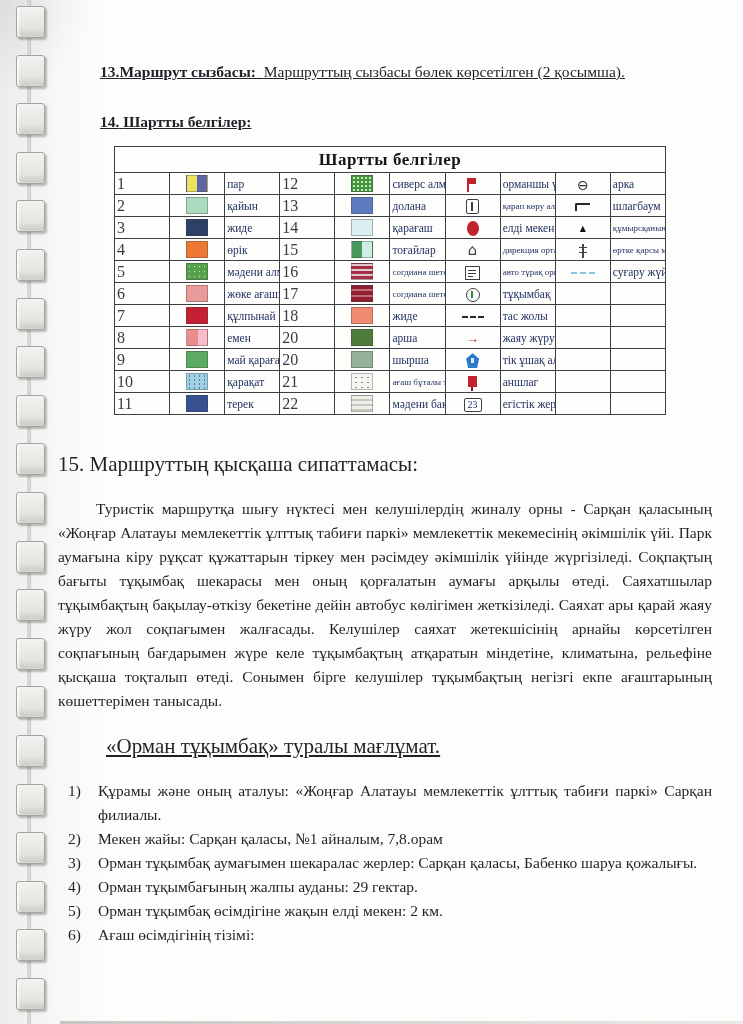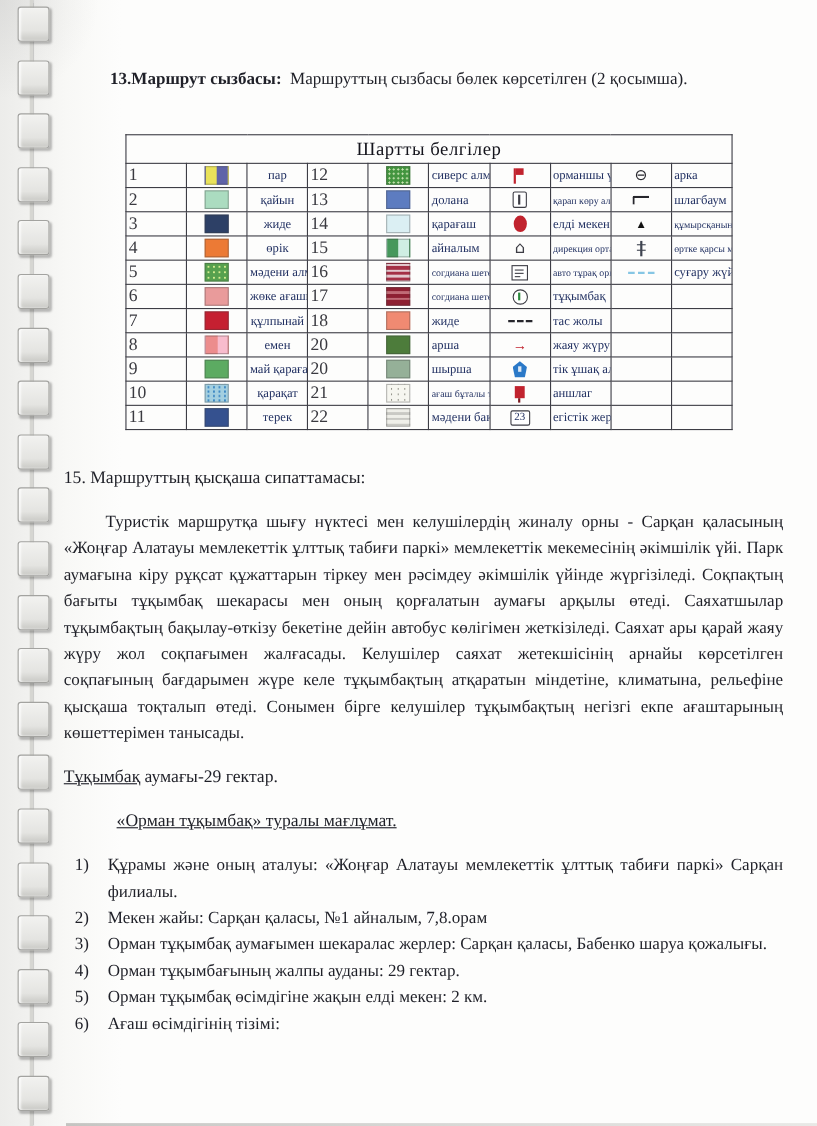--- a/index.html
+++ b/index.html
@@ -22,38 +22,38 @@
   .binding .rail{position:absolute;left:27px;top:0;width:3px;height:1024px;background:#d6d6d2;box-shadow:1px 0 1px rgba(0,0,0,.15);}
   .tooth{
     position:absolute;left:16px;width:27px;height:30px;
     background:linear-gradient(180deg,#f2f2f0 0%,#e4e4e1 70%,#c9c9c5 100%);
     border:1px solid #a3a3a0;border-radius:3px;
     box-shadow:inset 2px 0 2px rgba(255,255,255,.8), 2px 2px 2px rgba(0,0,0,.25);
   }
 
   .content{position:absolute;left:58px;top:60px;width:654px;}
 
-  .item-line{font-size:15.5px;line-height:24px;margin:0 0 0 42px;}
+  .item-line{font-size:15.5px;line-height:24px;margin:0 0 0 42px;text-decoration:underline;}
   .item-line .bold{font-weight:bold;}
   .gap-a{height:26px;}
   .gap-b{height:12px;}
   .gap-c{height:16px;}
 
   
   table.legend{
     border-collapse:collapse;margin-left:56px;width:552px;table-layout:fixed;
     font-family:"Liberation Serif","DejaVu Serif",serif;
   }
   table.legend td,table.legend th{border:1px solid #3d3d45;padding:0 2px;height:21px;overflow:hidden;white-space:nowrap;}
-  table.legend th.title{font-size:17px;font-weight:normal;color:#14141c;height:25px;text-align:center;letter-spacing:.5px;}
+  table.legend th.title{font-size:17px;font-weight:bold;color:#14141c;height:25px;text-align:center;letter-spacing:.5px;}
   td.num{width:23px;font-size:16px;color:#3a3a40;text-align:left;padding-left:4px;font-stretch:condensed;}
   td.swc{width:27px;}
   td.lbl{font-size:11.5px;color:#233263;}
   td.lbl.small{font-size:9px;}
-  td.lbl1{width:108px;text-align:center;} td.lbl2{width:108px;} td.sl1{width:88px;} td.sl2{width:75px;}
+  td.lbl1{width:108px;} td.lbl2{width:108px;} td.sl1{width:88px;} td.sl2{width:75px;}
   td.symc{width:27px;text-align:center;}
   .sw{width:20px;height:15px;margin:0 auto;border:1px solid rgba(60,60,60,.35);}
 
   
   .sym{display:inline-flex;align-items:center;justify-content:center;vertical-align:middle;}
   .forester-house-icon{width:10px;height:14px;border-left:2px solid #c1232e;position:relative;}
   .forester-house-icon::before{content:"";position:absolute;left:0;top:0;width:7px;height:6px;background:#c1232e;}
   .viewing-area-icon{width:11px;height:13px;border:1px solid #3d3d45;border-radius:2px;background:#fff;position:relative;}
   .viewing-area-icon::after{content:"";position:absolute;left:4px;top:2px;width:2px;height:9px;background:#3d3d45;}
   .settlement-icon{width:12px;height:15px;background:#c1232e;border-radius:50%;}
@@ -77,21 +77,21 @@
   .anthill-icon::before{content:"▲";font-family:"DejaVu Sans",sans-serif;font-size:8px;color:#111;line-height:1;}
   .fire-tower-icon{width:8px;height:14px;background:
      linear-gradient(#3f4450,#3f4450) 3px 0/2px 14px no-repeat,
      linear-gradient(#3f4450,#3f4450) 0 3px/8px 1px no-repeat,
      linear-gradient(#3f4450,#3f4450) 0 8px/8px 1px no-repeat;}
   .irrigation-icon{width:24px;height:0;border-top:2px dashed #86c6e4;}
 
   
   .para{font-size:15.5px;line-height:24px;text-align:justify;margin:0;}
   .para.indent{text-indent:38px;}
-  .line{font-size:16px;line-height:24px;}
+  .line{font-size:21px;line-height:24px;}
   .u{text-decoration:underline;}
   .subhead{margin-left:48px;}
 
   
   .info-list{margin-top:0;}
   .li{font-size:15.5px;line-height:24px;display:flex;}
   .li .li-num{width:30px;flex:0 0 30px;text-align:left;margin-left:10px;}
   .li .li-text{flex:1;text-align:justify;}
 </style>
 </head>
@@ -123,20 +123,21 @@
       <div class="tooth" style="top: 929.4px;"></div>
       <div class="tooth" style="top: 978px;"></div>
     </div>
 
   <div class="content">
 
     <p class="item-line"><span class="bold">13.</span><span class="bold">Маршрут сызбасы:</span>&nbsp; <span>Маршруттың сызбасы бөлек көрсетілген (2 қосымша).</span></p>
 
     <div class="gap-a"></div>
 
+    <p class="item-line"><span class="bold">14.</span> <span class="bold">Шартты белгілер:</span></p>
 
     <div class="gap-b"></div>
 
     <table class="legend">
       <thead>
         <tr>
             <th class="title" colspan="10">Шартты белгілер</th>
           </tr>
       </thead>
       <tbody>
@@ -191,21 +192,21 @@
           <tr>
             <td class="num">4</td>
             <td class="swc">
               <div class="sw" style="background: rgb(236, 122, 53);"></div>
             </td>
             <td class="lbl lbl1">өрік</td>
             <td class="num">15</td>
             <td class="swc">
               <div class="sw" style="background: linear-gradient(90deg, rgb(70, 152, 92) 48%, rgb(207, 238, 227) 48%);"></div>
             </td>
-            <td class="lbl lbl2">айналым</td>
+            <td class="lbl lbl2">тоғайлар</td>
             <td class="symc"><span class="sym directorate-icon"></span></td>
             <td class="lbl sl1 small">дирекция орталығы</td>
             <td class="symc"><span class="sym fire-tower-icon"></span></td>
             <td class="lbl sl2 small">өртке қарсы мұнара</td>
           </tr>
           <tr>
             <td class="num">5</td>
             <td class="swc">
               <div class="sw" style="background: radial-gradient(rgb(214, 236, 144) 25%, rgba(0, 0, 0, 0) 27%) 0px 0px / 5px 5px, rgb(86, 161, 78);"></div>
             </td>
@@ -320,21 +321,20 @@
           </tr>
         </tbody>
     </table>
 
     <div class="gap-c"></div>
 
     <p class="line"><span class="bold">15.</span> <span class="bold">Маршруттың қысқаша сипаттамасы:</span></p>
 
     <p class="para indent">Туристік маршрутқа шығу нүктесі мен келушілердің жиналу орны - Сарқан қаласының «Жоңғар Алатауы мемлекеттік ұлттық табиғи паркі» мемлекеттік мекемесінің әкімшілік үйі. Парк аумағына кіру рұқсат құжаттарын тіркеу мен рәсімдеу әкімшілік үйінде жүргізіледі. Соқпақтың бағыты тұқымбақ шекарасы мен оның қорғалатын аумағы арқылы өтеді. Саяхатшылар тұқымбақтың бақылау-өткізу бекетіне дейін автобус көлігімен жеткізіледі. Саяхат ары қарай жаяу жүру жол соқпағымен жалғасады. Келушілер саяхат жетекшісінің арнайы көрсетілген соқпағының бағдарымен жүре келе тұқымбақтың атқаратын міндетіне, климатына, рельефіне қысқаша тоқталып өтеді.  Сонымен бірге келушілер тұқымбақтың негізгі екпе ағаштарының көшеттерімен танысады.</p>
 
-    <p class="line"><span class="u">Тұқымбақ</span><span> аумағы-29 гектар.</span></p>
 
     <p class="line subhead"><span class="u">«Орман тұқымбақ» туралы мағлұмат.</span></p>
 
     <div class="info-list">
         <div class="li">
           <span class="li-num">1)</span>
           <span class="li-text">Құрамы және оның аталуы: «Жоңғар Алатауы мемлекеттік ұлттық табиғи паркі» Сарқан филиалы.</span>
         </div>
         <div class="li">
           <span class="li-num">2)</span>

